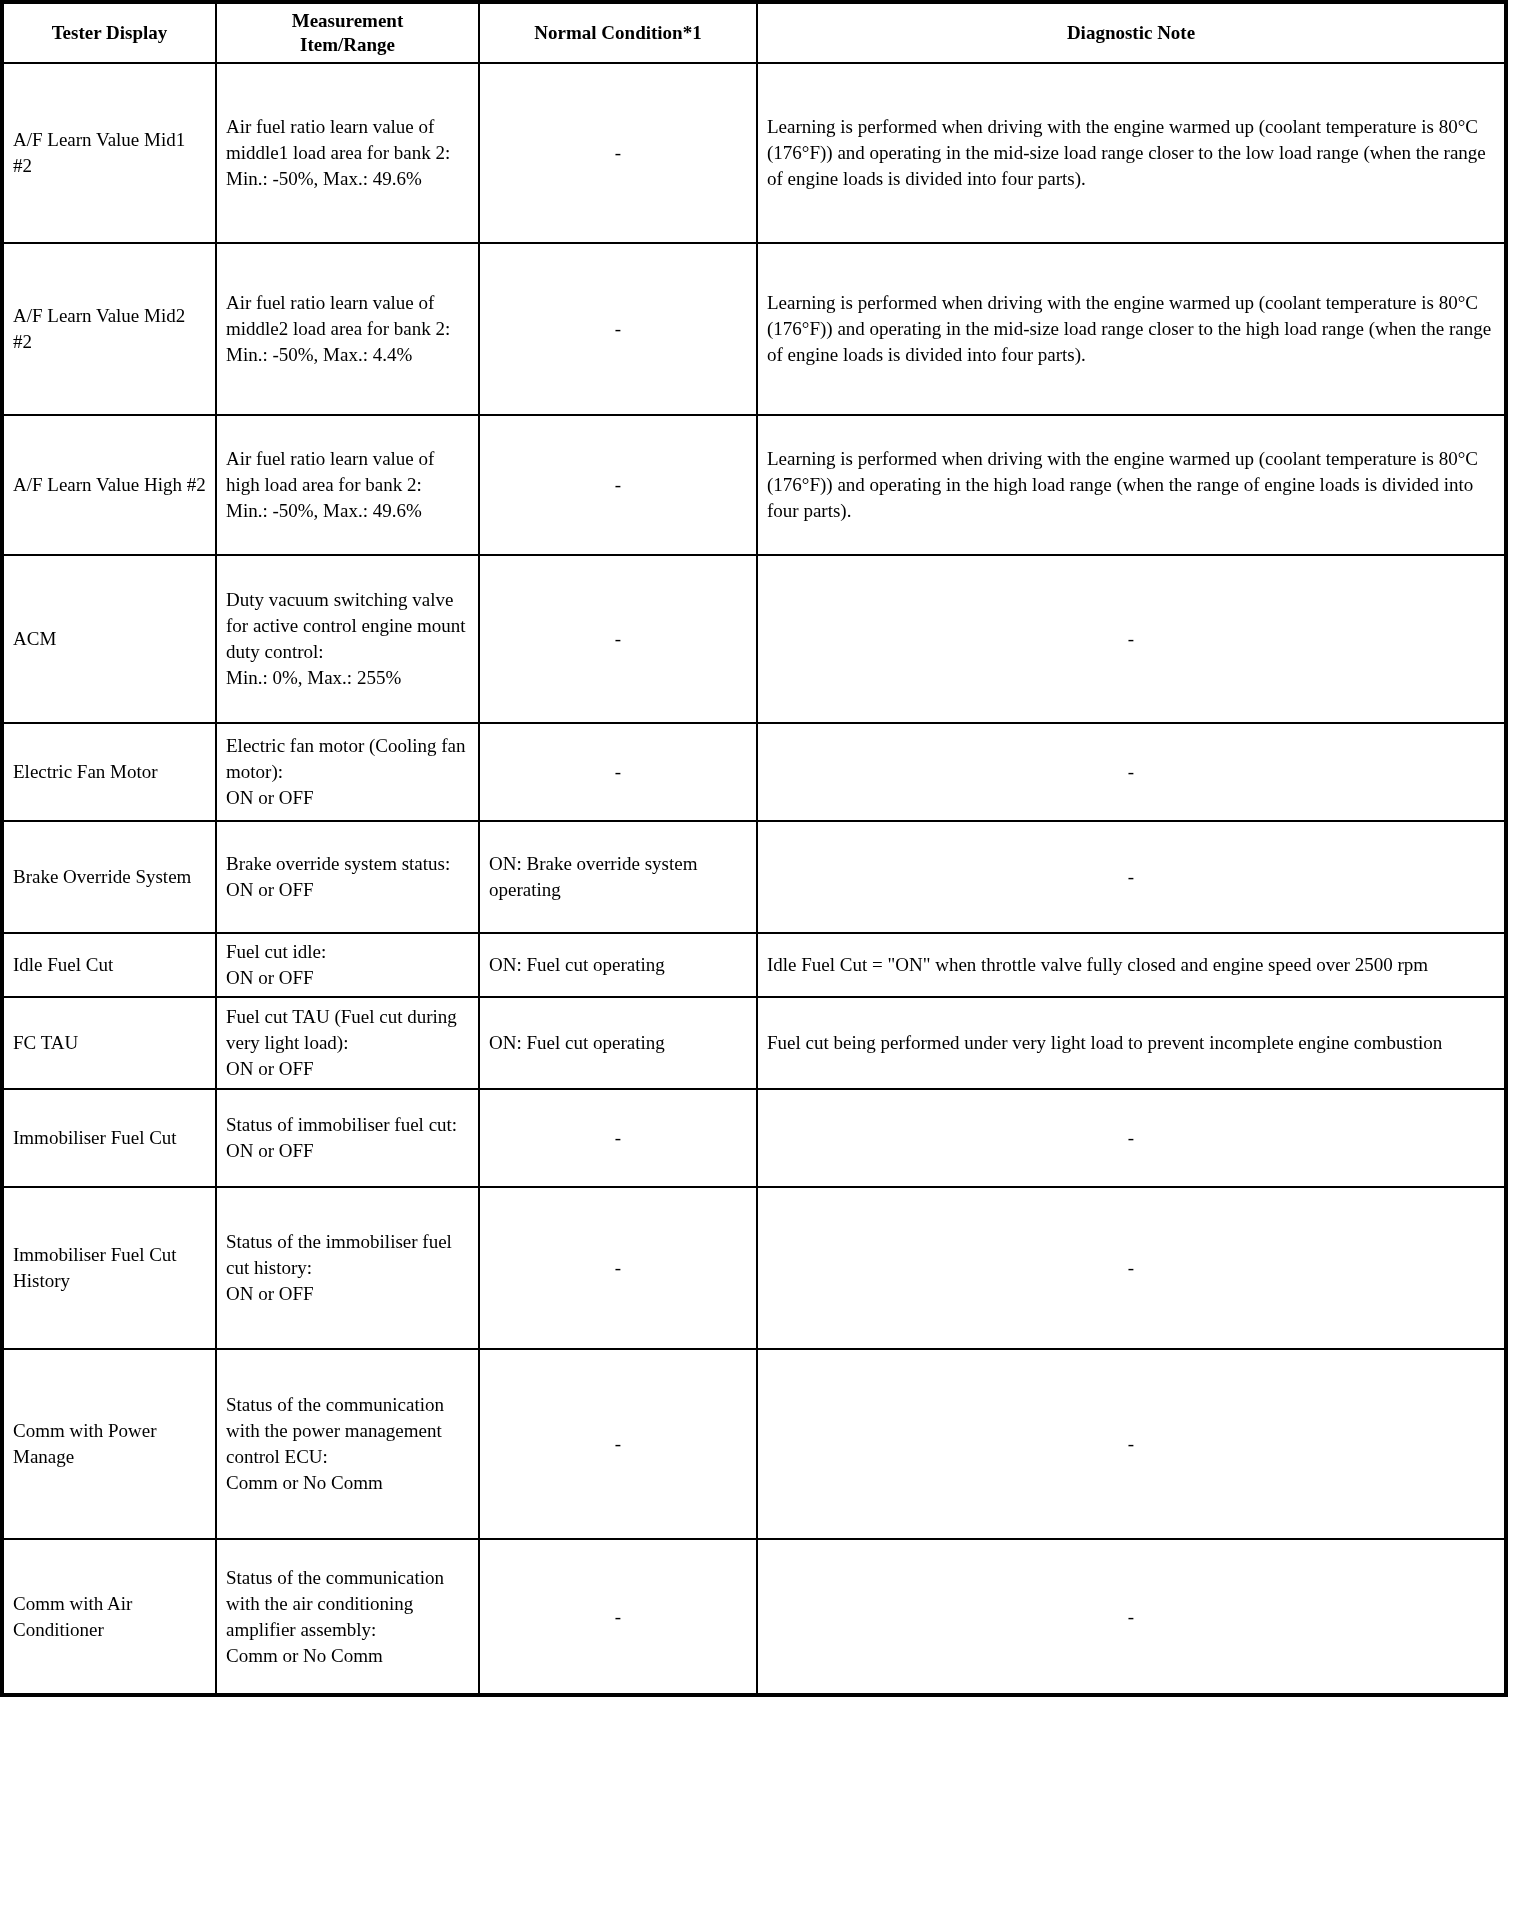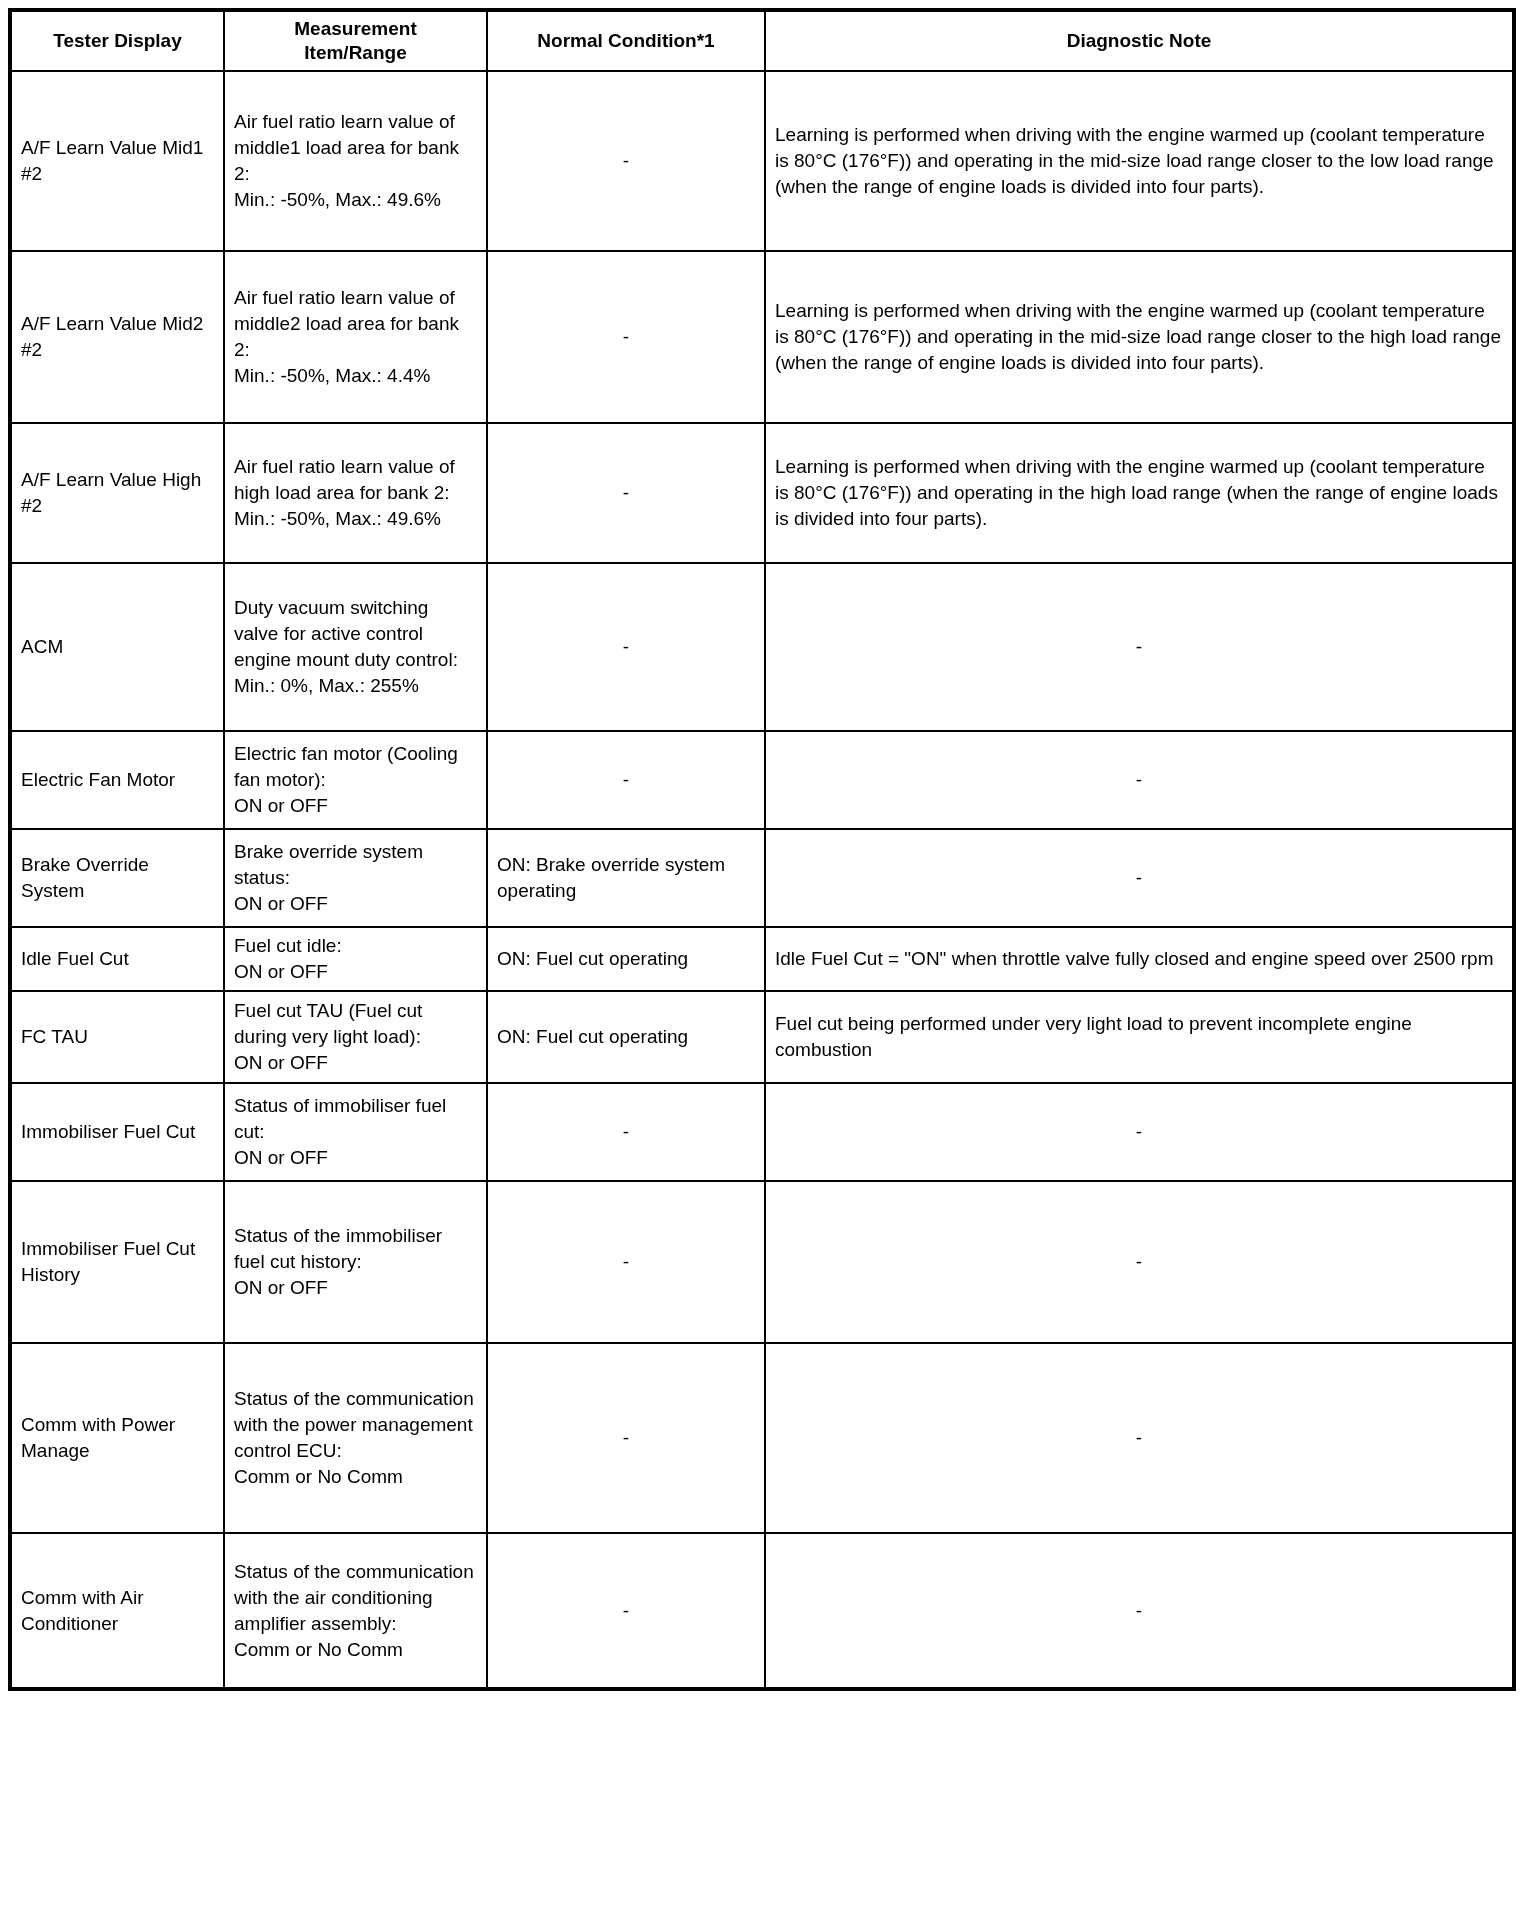--- a/index.html
+++ b/index.html
@@ -8,22 +8,22 @@
     padding: 0;
     background: #ffffff;
     font-family: "Liberation Sans", "DejaVu Sans", sans-serif;
     color: #000000;
   }
   body { width: 1520px; }
   table.diag-table {
     border-collapse: collapse;
     table-layout: fixed;
     width: 1504px;
-    margin: 8px;
     border: 4px solid #000000;
+    font-family: Liberation Serif, serif;
   }
   col.c1 { width: 214px; }
   col.c2 { width: 263px; }
   col.c3 { width: 278px; }
   col.c4 { width: 749px; }
   th, td {
     border: 2px solid #000000;
     vertical-align: middle;
     padding: 5px 9px;
     white-space: pre-line;
@@ -41,21 +41,21 @@
     line-height: 26px;
     text-align: left;
   }
   td.dash { text-align: center; }
   
   tr.r0  { height: 180px; }
   tr.r1  { height: 172px; }
   tr.r2  { height: 140px; }
   tr.r3  { height: 168px; }
   tr.r4  { height: 98px;  }
-  tr.r5  { height: 98px;  }
+  tr.r5  { height: 112px;  }
   tr.r6  { height: 48px;  }
   tr.r7  { height: 92px;  }
   tr.r8  { height: 98px;  }
   tr.r9  { height: 162px; }
   tr.r10 { height: 126px; }
   tr.r11 { height: 190px; }
   tr.r12 { height: 156px; }
   tr.r13 { height: 70px;  }
 </style>
 </head>

